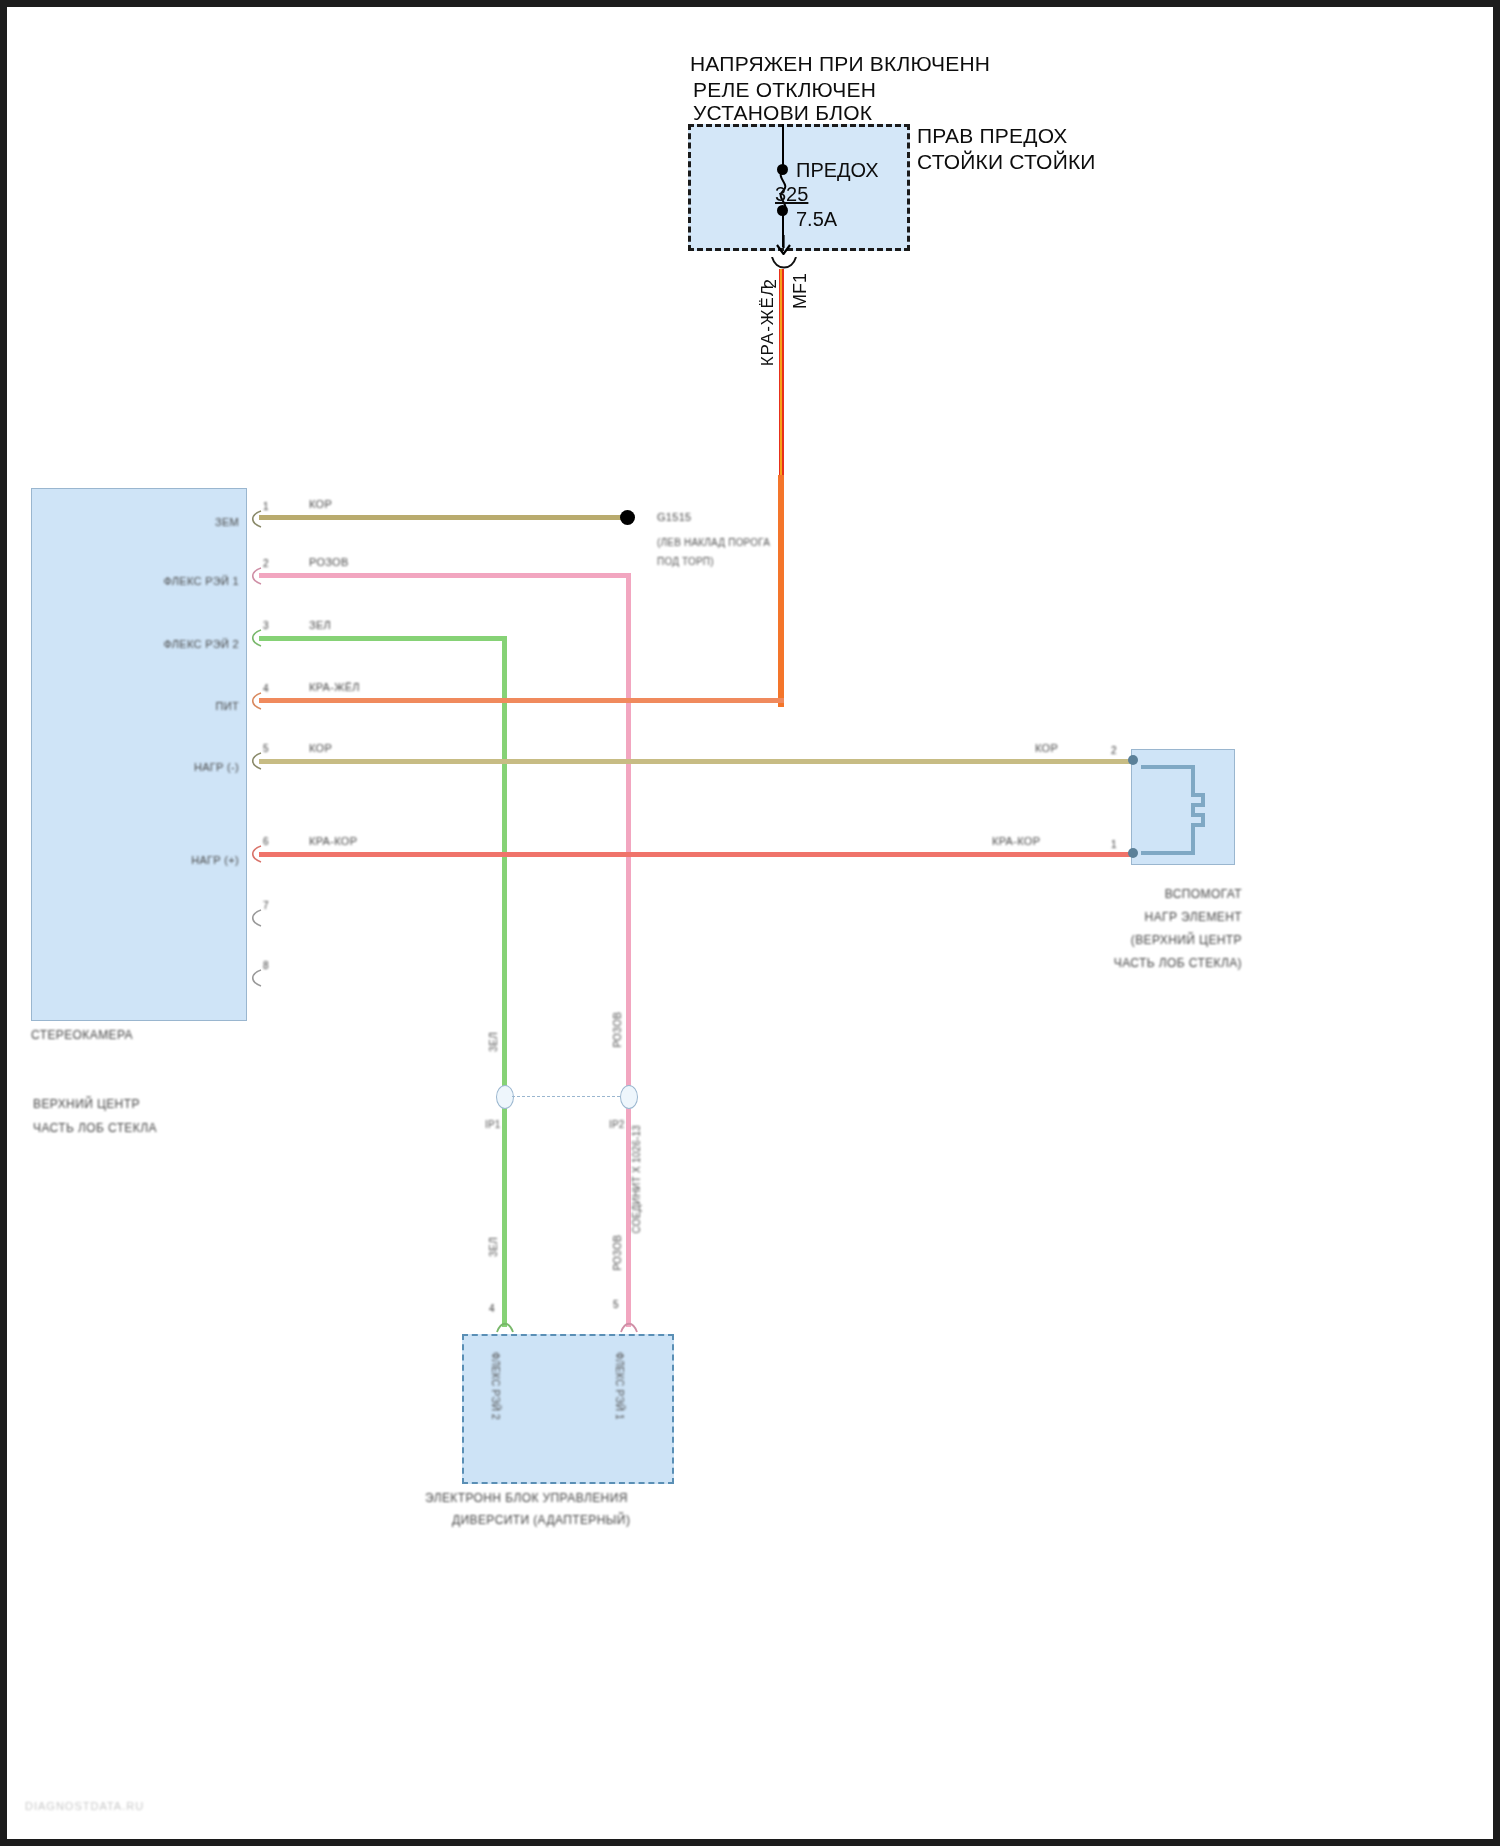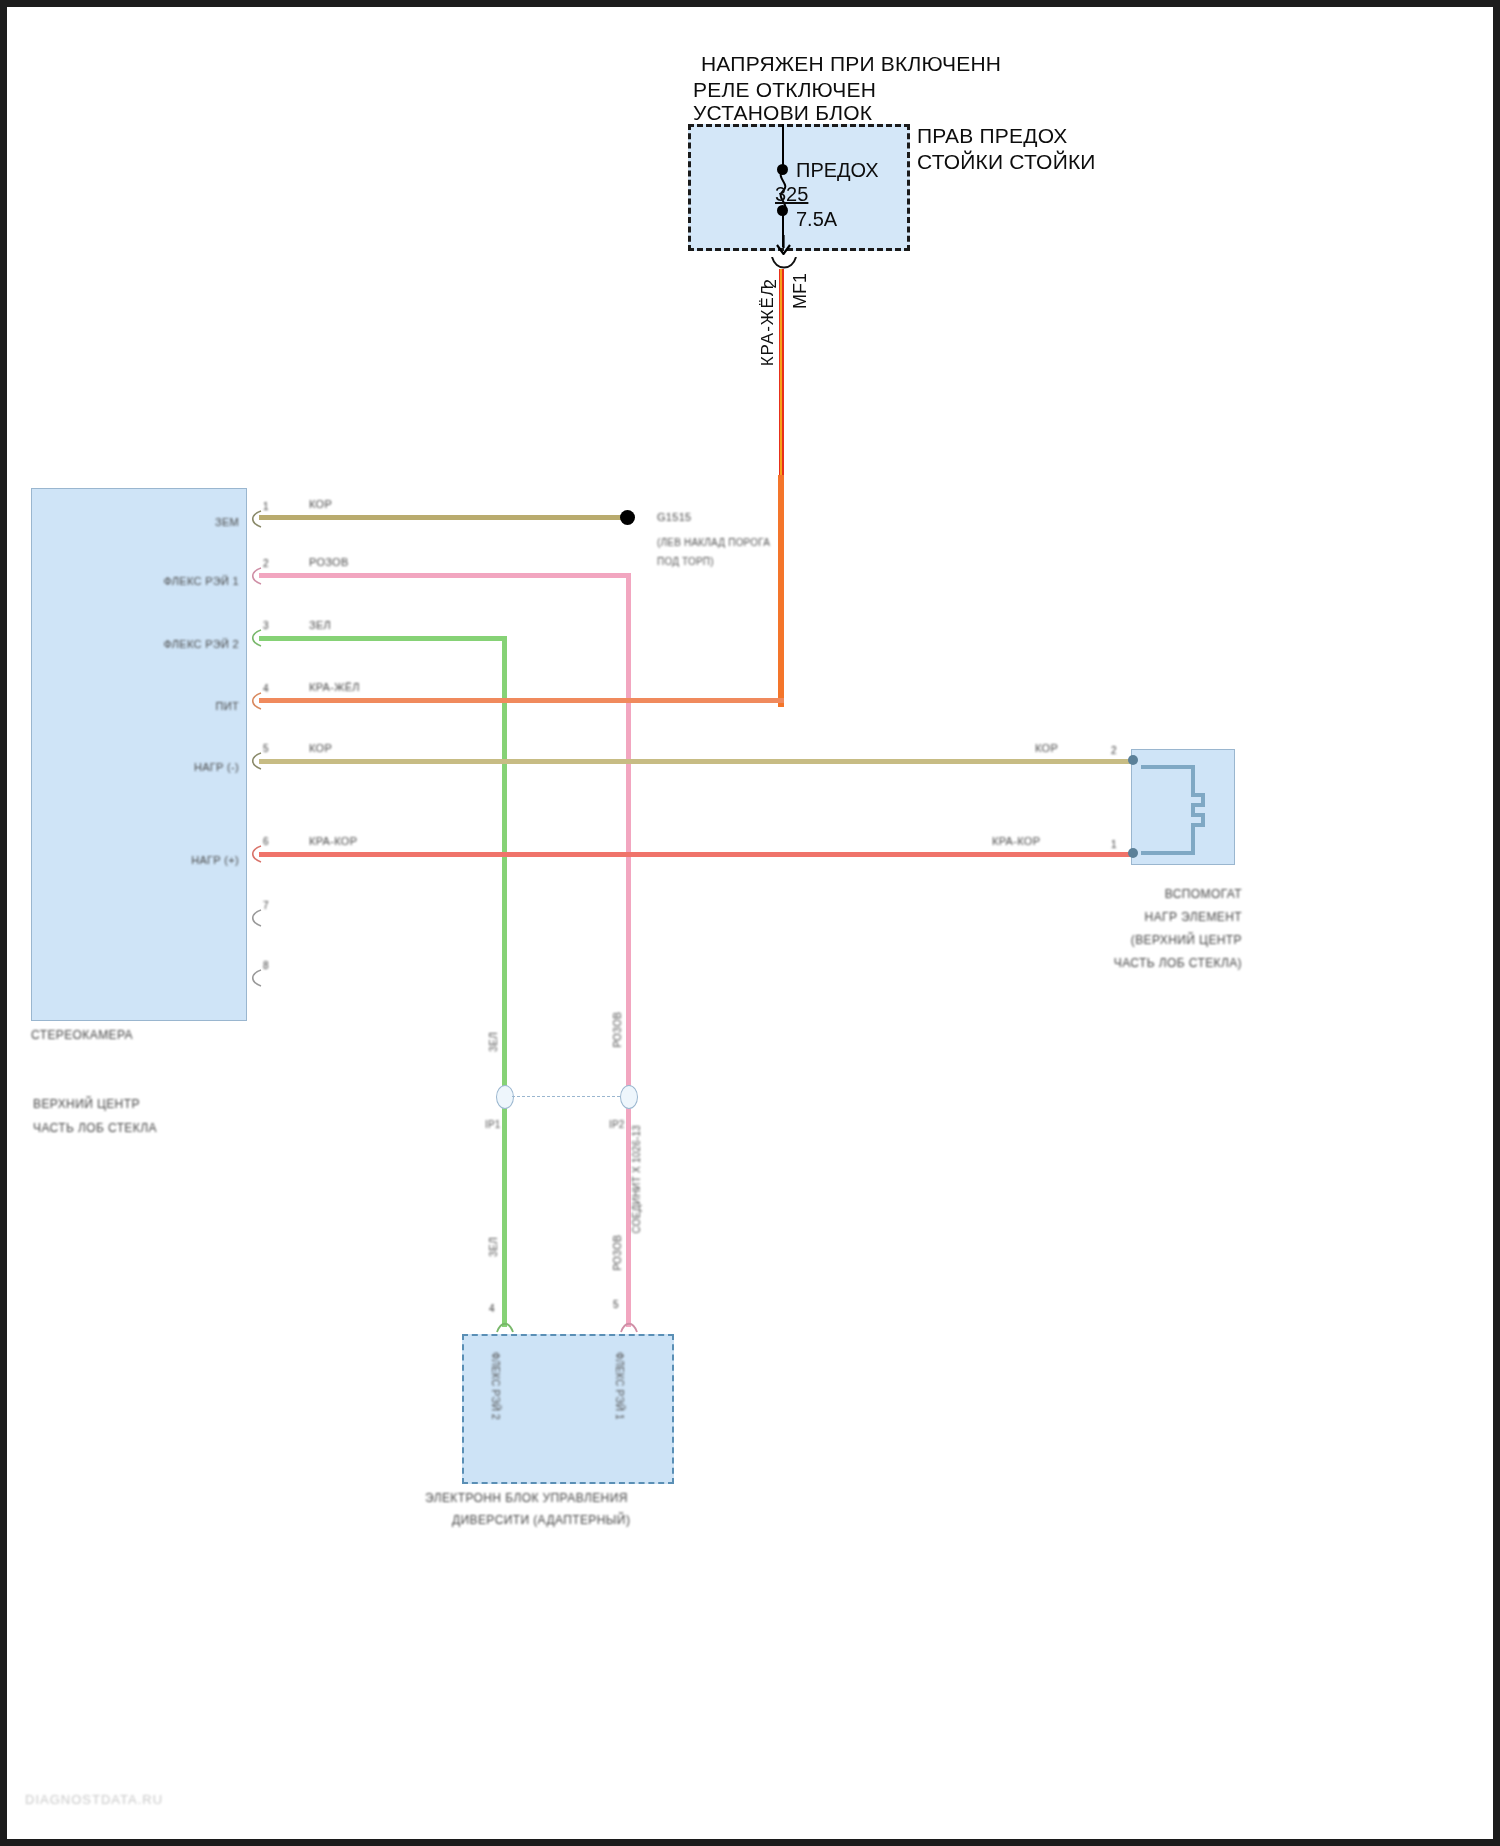--- a/index.html
+++ b/index.html
@@ -24,28 +24,28 @@
   .box-dash{background:#d4e7f8;border:3px dashed #1a1a1a;box-sizing:border-box;}
   .box-dash-thin{background:#cde3f6;border:2px dashed #5a8fb5;box-sizing:border-box;}
 
   .wire{position:absolute;}
   .dot{position:absolute;border-radius:50%;background:#000;}
   .conn-oval{position:absolute;width:16px;height:22px;border:1.6px solid #9ab6cf;
              border-radius:50%;background:#eef6fc;}
   .dashline{position:absolute;border-top:1.6px dashed #9ab6cf;}
 
   .fuse-label{font-size:20px;color:#0d0d0d;line-height:27px;}
-  .wm{font-size:13px;color:#c9c9c9;filter:blur(.9px);letter-spacing:1px;}
+  .wm{font-size:11px;color:#c9c9c9;filter:blur(.9px);letter-spacing:1px;margin-top:8px;}
 </style>
 </head>
 <body>
 
 <div id="page">
 
-  <div class="abs txt hdr" style="left:683px;top:42px;margin-left:11px;">НАПРЯЖЕН ПРИ ВКЛЮЧЕНН</div>
+  <div class="abs txt hdr" style="left:683px;top:42px;">НАПРЯЖЕН ПРИ ВКЛЮЧЕНН</div>
   <div class="abs txt hdr" style="left:686px;top:68px;">РЕЛЕ ОТКЛЮЧЕН</div>
   <div class="abs txt hdr" style="left:686px;top:91px;">УСТАНОВИ БЛОК</div>
 
   <div class="abs box-dash" style="left:681px;top:117px;width:222px;height:127px;"></div>
 
   <div class="wire" style="left:775px;top:117px;width:2px;height:45px;background:#000;"></div>
   <div class="dot" style="left:770px;top:157px;width:11px;height:11px;"></div>
   <svg class="abs" style="left:765px;top:163px;" width="22" height="42">
     <path d="M11 0 C 3 8, 19 14, 11 21 C 3 28, 19 34, 11 42" stroke="#000" stroke-width="2" fill="none"></path>
   </svg>

